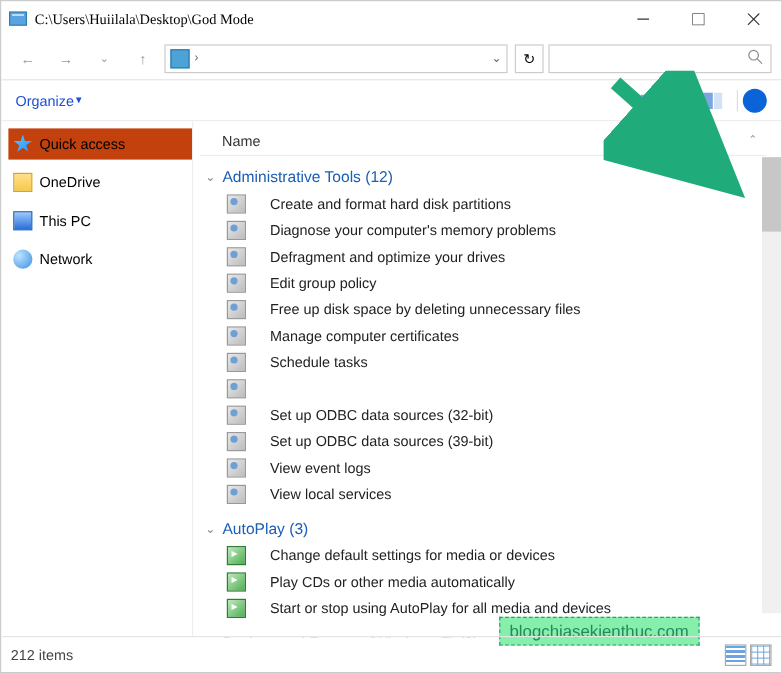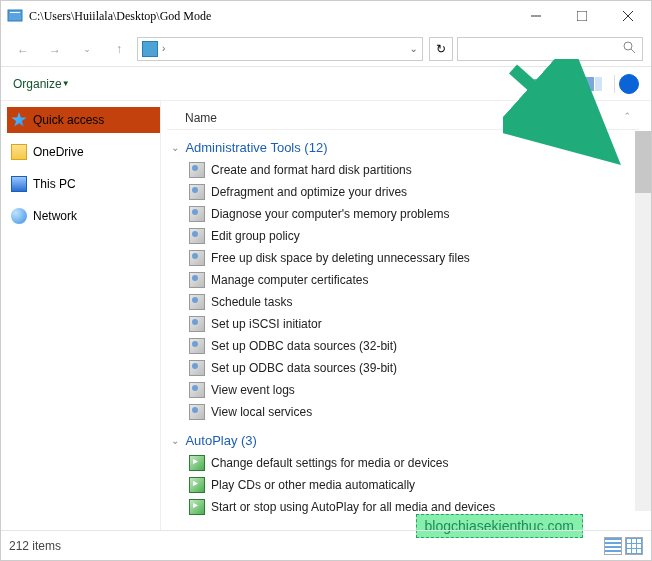--- a/index.html
+++ b/index.html
@@ -17,21 +17,21 @@
 .navrow { height: 36px; display: flex; align-items: center; padding: 0 8px; gap: 4px; border-bottom: 1px solid #e5e5e5; }
 .navbtn { width: 28px; height: 28px; display: flex; align-items: center; justify-content: center; color: #999; }
 .address { flex: 1; height: 24px; border: 1px solid #ccc; display: flex; align-items: center; padding: 0 4px; gap: 4px; }
 .address .folder-ic { width: 16px; height: 16px; background: #4da3d6; border: 1px solid #2b7db0; }
 .address .chev { font-size: 10px; color: #666; }
 .refresh { width: 24px; height: 24px; border: 1px solid #ccc; display:flex; align-items:center; justify-content:center; margin-left:2px; }
 .searchbox { width: 186px; height: 24px; border: 1px solid #ccc; display:flex; align-items:center; justify-content:flex-end; padding: 0 6px; color:#888; }
 
 
 .toolbar { height: 34px; display:flex; align-items:center; padding: 0 12px; border-bottom: 1px solid #eee; }
-.organize { color:#14532d; font-size:12px; display:flex; align-items:center; gap:0; }
+.organize { color:#1d4ed8; font-size:12px; display:flex; align-items:center; gap:0; }
 .toolbar .spacer { flex:1; }
 .viewbtn { width: 34px; height: 24px; display:flex; align-items:center; justify-content:center; margin-left:2px; }
 .vline { width:1px; height:18px; background:#ddd; margin:0 4px; }
 .helpbtn { width: 20px; height:20px; border-radius:50%; background:#0a64d8; border:1px solid #0a64d8; }
 
 
 .body { display:flex; height: 430px; }
 .sidebar { width: 160px; border-right: 1px solid #eee; padding: 6px 0 0 6px; }
 .side-item { display:flex; align-items:center; gap:6px; padding: 5px 4px; font-size:12px; }
 .side-item.active { background: #c2410c; }
@@ -41,21 +41,21 @@
 .ic-pc { background: linear-gradient(#9bc8ff,#2a6fd6); border:1px solid #1a5fb4; }
 .ic-net { background: radial-gradient(circle at 30% 30%,#bfe3ff,#3a90e4); border-radius:50%; }
 
 
 .main { flex:1; position:relative; padding: 6px 12px 0 6px; overflow:hidden; }
 .header-name { font-size:12px; color:#333; padding: 4px 8px 4px 18px; border-bottom:1px solid #eee; display:flex; }
 .header-name .spacer { flex:1; }
 .header-name .sort { color:#999; font-size:9px; }
 .section-title { display:flex; align-items:center; gap:6px; color:#1a5fb4; font-size:13px; margin: 10px 0 4px 4px; }
 .section-title .chevron { color:#888; font-size:10px; }
-.item { display:flex; align-items:center; gap:6px; padding: 3px 0 3px 22px; font-size:12px; color:#222; }
+.item { display:flex; align-items:center; gap:20px; padding: 3px 0 3px 22px; font-size:12px; color:#222; }
 .item .ic-tool { width:16px; height:16px; background: linear-gradient(135deg,#e8e8e8,#bcbcbc); border:1px solid #999; position:relative; }
 .item .ic-tool:after { content:''; position:absolute; top:2px; left:2px; width:6px; height:6px; background:#6ea0d6; border-radius:50%; }
 .item .ic-media { width:16px; height:16px; background: linear-gradient(135deg,#c0e8c0,#4caf50); border:1px solid #2e7d32; position:relative; }
 .item .ic-media:after { content:'▸'; position:absolute; top:-1px; left:3px; font-size:10px; color:#fff; }
 .scrollbar-track { position:absolute; right:0; top:30px; width:16px; height:380px; background:#f0f0f0; }
 .scrollbar-thumb { position:absolute; right:0; top:30px; width:16px; height:62px; background:#c7c7c7; }
 
 
 .arrow-overlay { position:absolute; top:58px; right:28px; pointer-events:none; }
 
@@ -180,45 +180,44 @@
         <div class="section-title">
           <span class="chevron">⌄</span>
           <span>Administrative Tools (12)</span>
         </div>
         <div class="item">
           <span class="ic-tool"></span>
           <span>Create and format hard disk partitions</span>
         </div>
         <div class="item">
           <span class="ic-tool"></span>
+          <span>Diagnose your computer's memory problems</span>
+        </div>
+        <div class="item">
+          <span class="ic-tool"></span>
           <span>Defragment and optimize your drives</span>
         </div>
         <div class="item">
           <span class="ic-tool"></span>
-          <span>Diagnose your computer's memory problems</span>
-        </div>
-        <div class="item">
-          <span class="ic-tool"></span>
           <span>Edit group policy</span>
         </div>
         <div class="item">
           <span class="ic-tool"></span>
           <span>Free up disk space by deleting unnecessary files</span>
         </div>
         <div class="item">
           <span class="ic-tool"></span>
           <span>Manage computer certificates</span>
         </div>
         <div class="item">
           <span class="ic-tool"></span>
           <span>Schedule tasks</span>
         </div>
         <div class="item">
           <span class="ic-tool"></span>
-          <span>Set up iSCSI initiator</span>
         </div>
         <div class="item">
           <span class="ic-tool"></span>
           <span>Set up ODBC data sources (32-bit)</span>
         </div>
         <div class="item">
           <span class="ic-tool"></span>
           <span>Set up ODBC data sources (39-bit)</span>
         </div>
         <div class="item">

